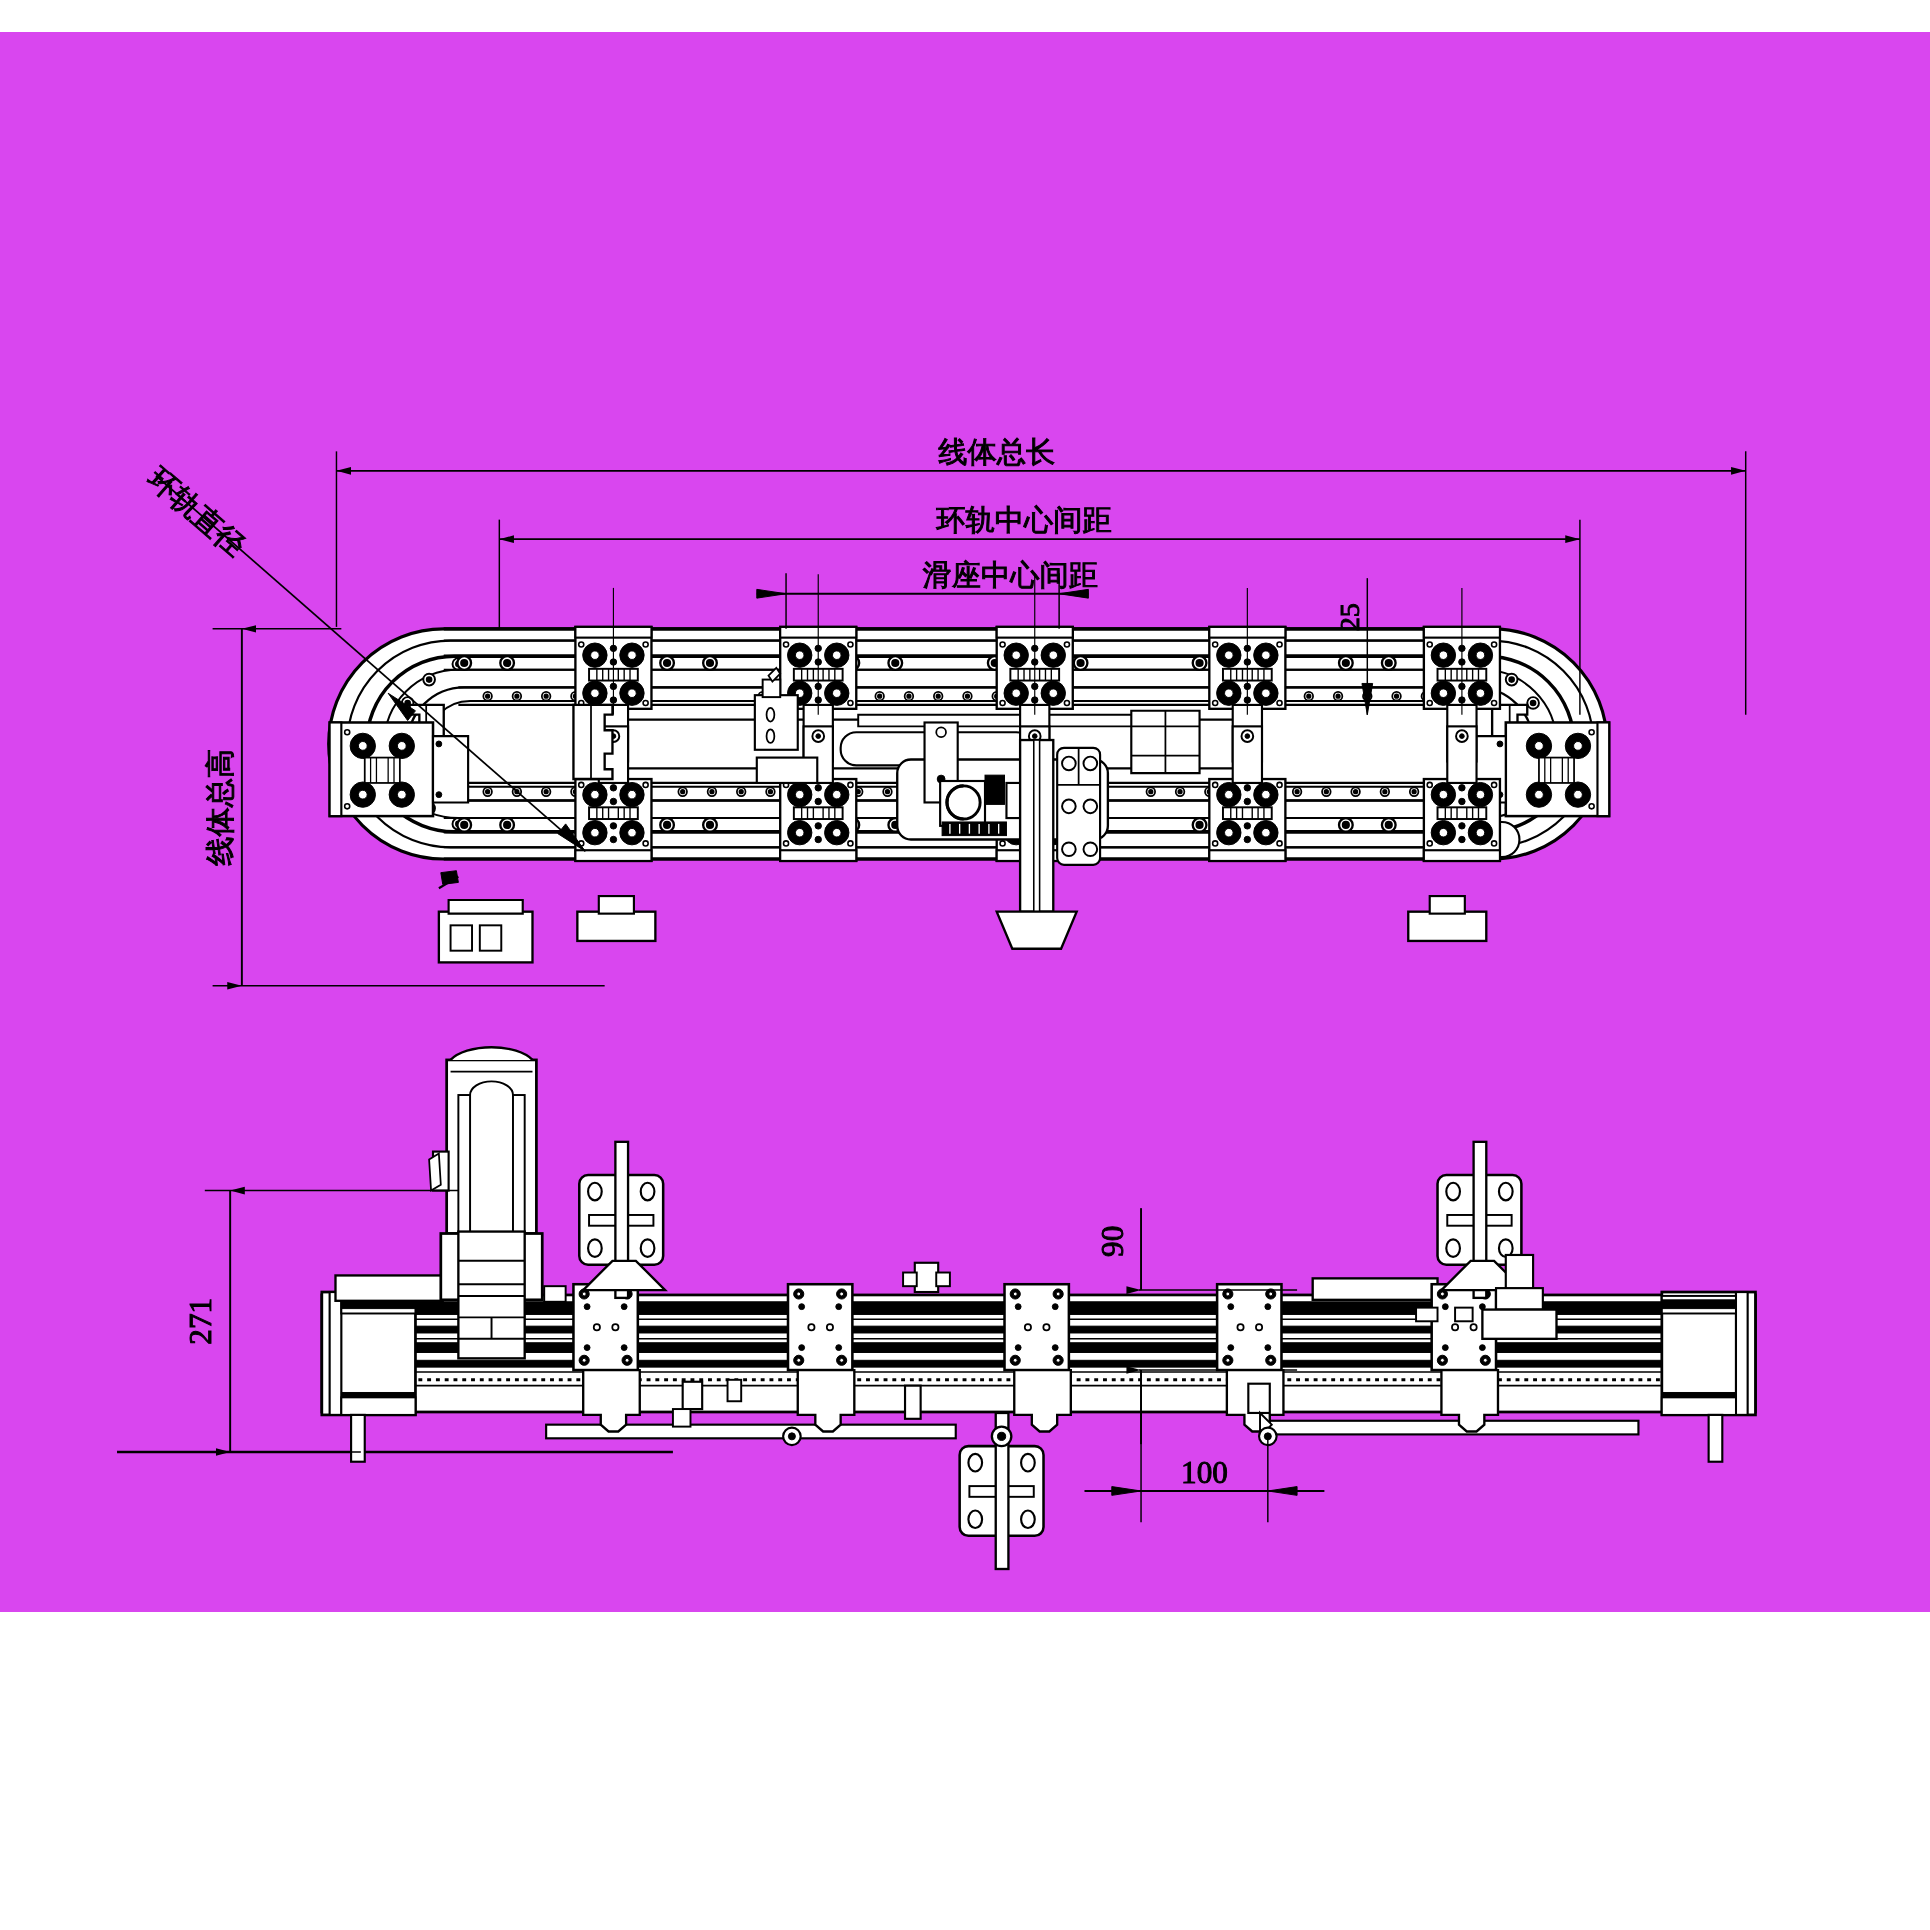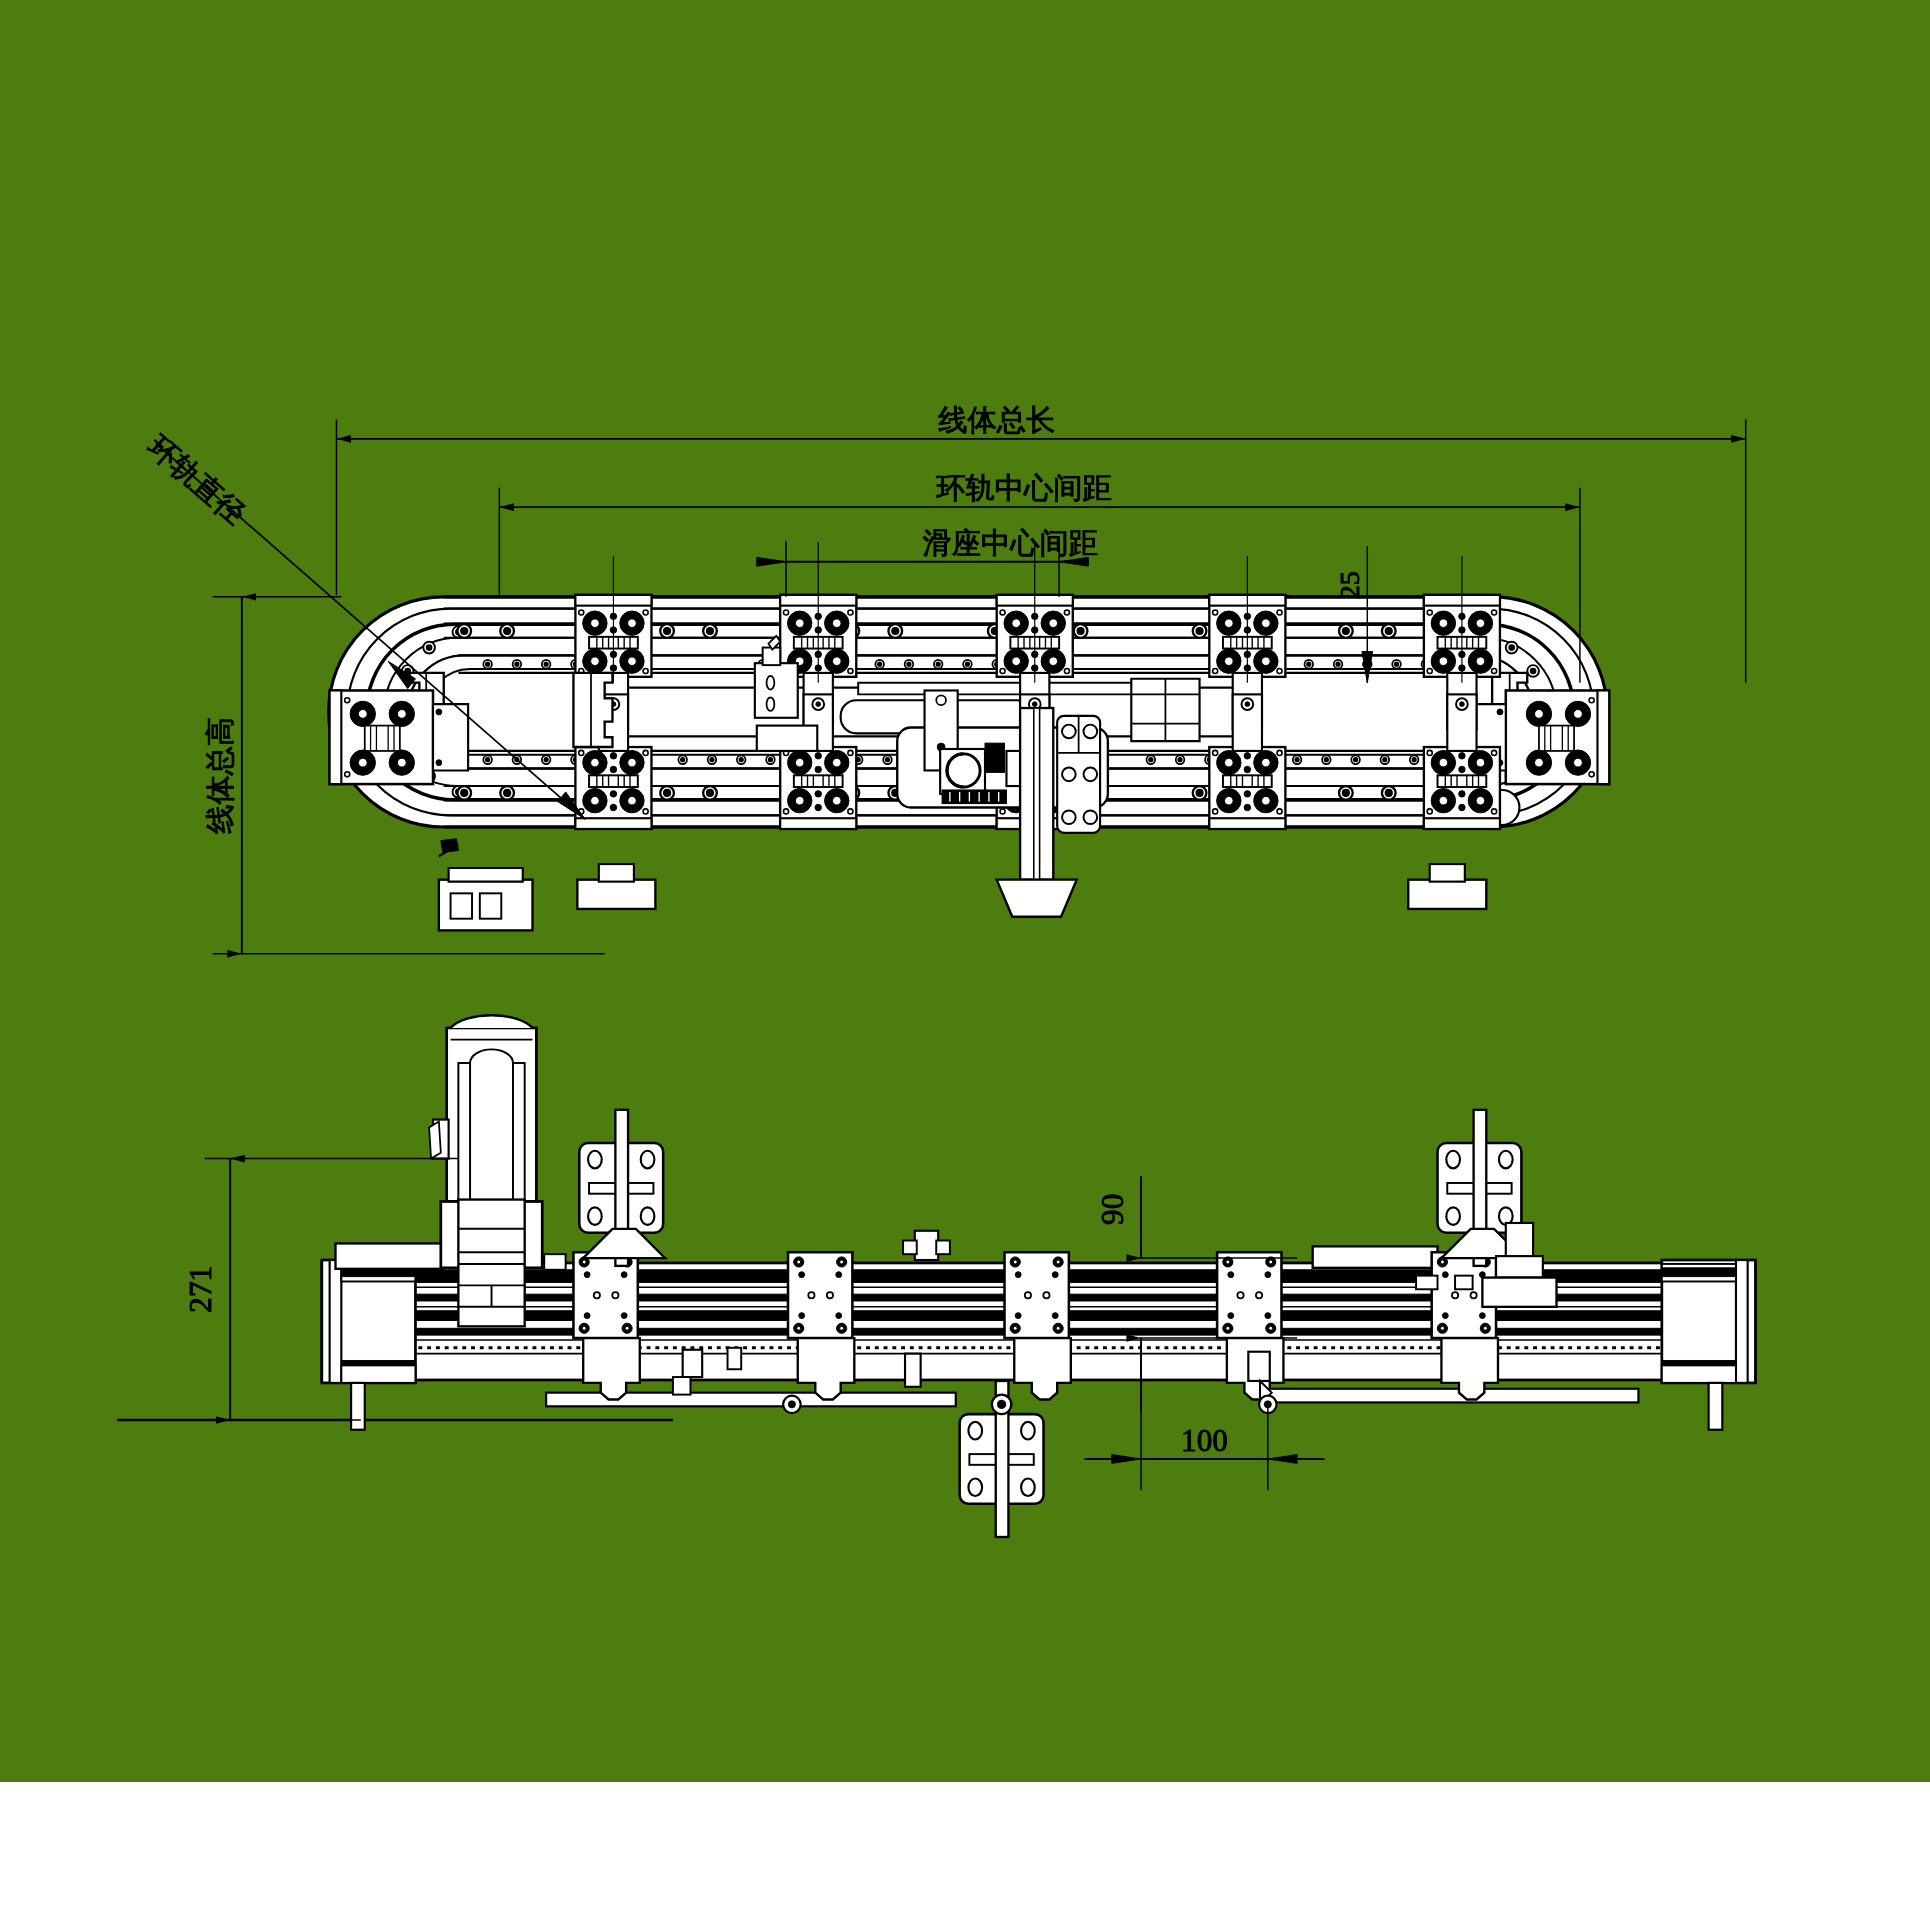--- a/index.html
+++ b/index.html
@@ -1,18 +1,18 @@
 <!DOCTYPE html>
 <html><head>
 <meta charset="utf-8">
 <style>
   html,body{margin:0;padding:0;background:#ffffff;}
   body{width:1931px;height:1931px;overflow:hidden;
        font-family:"Liberation Serif", serif;}
-  #stage{position:relative;width:1931px;height:1782px;background:#4d7c0f;}
+  #stage{position:relative;width:1931px;height:1580px;background:#d946ef;margin-top:32px;}
   svg{display:block;}
   .dimtext{font-family:"Liberation Serif",serif;fill:#000;}
 </style>
 </head>
 <body>
 
 <div id="stage">
 <svg width="1931" height="1931" viewBox="0 0 1980 1980">
   <defs>
     <marker id="arrL" markerWidth="16" markerHeight="9" refX="15" refY="4.5" orient="auto" markerUnits="userSpaceOnUse">

